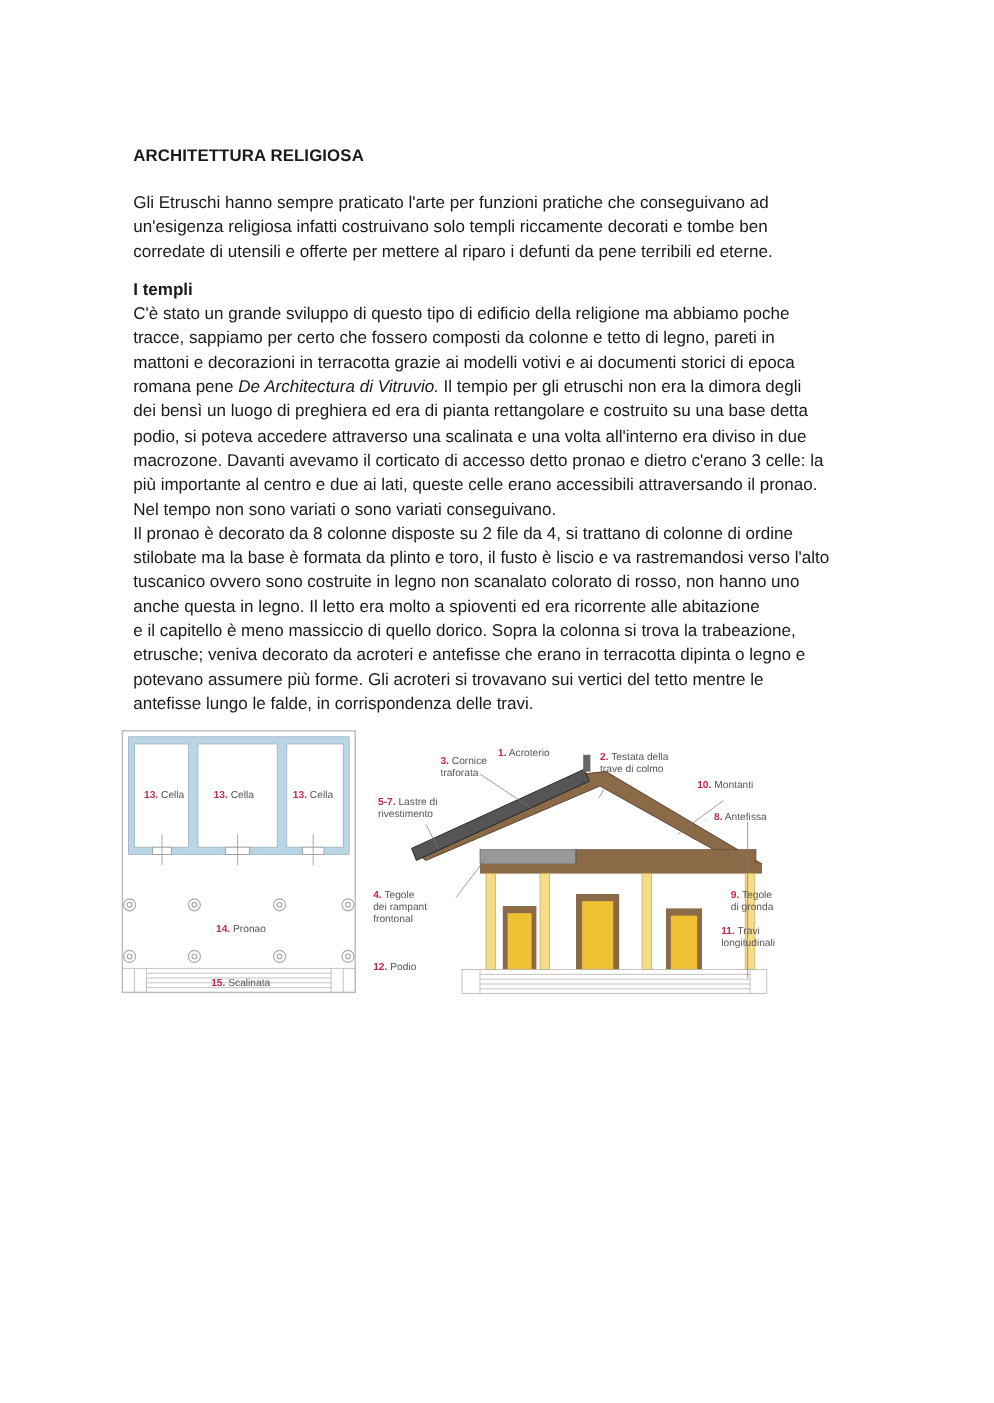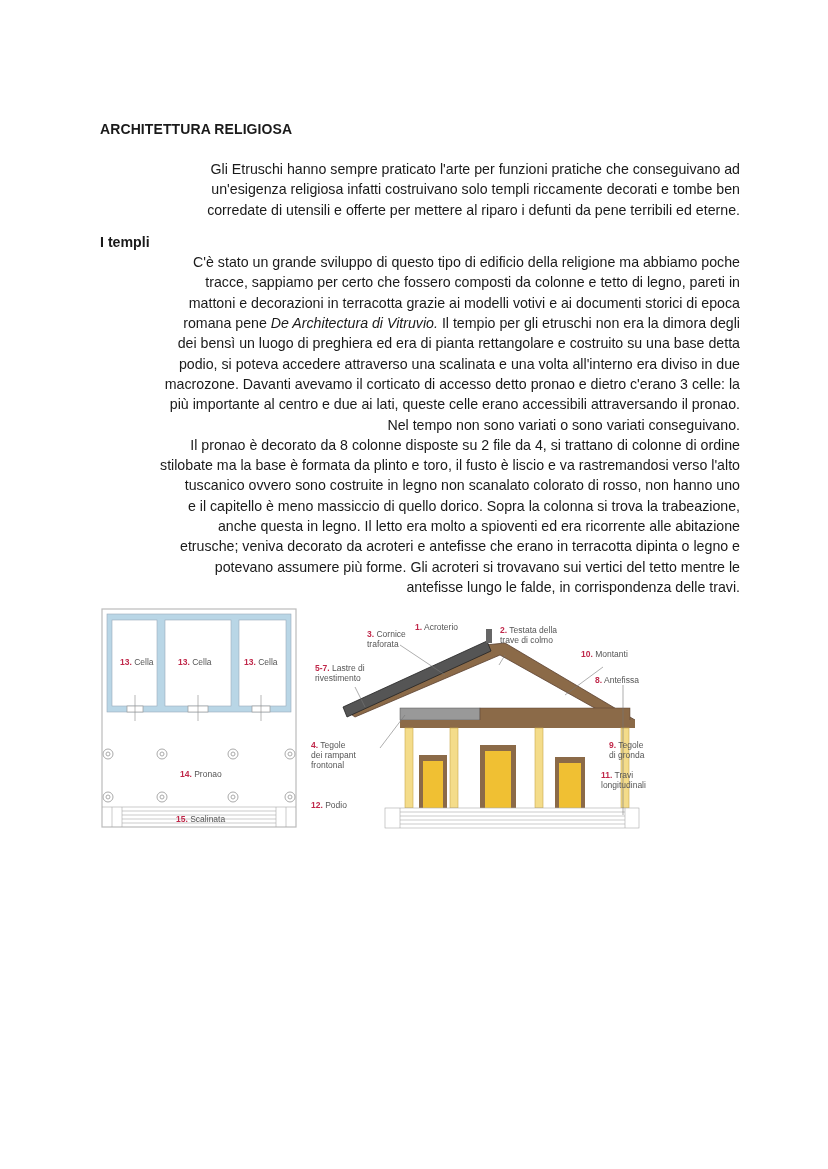--- a/index.html
+++ b/index.html
@@ -1,20 +1,20 @@
 <!DOCTYPE html>
 <html><head>
 <meta charset="utf-8">
 <style>
   html, body { margin: 0; padding: 0; background: #ffffff; }
   body { width: 828px; height: 1169px; position: relative; overflow: hidden;
          font-family: "Liberation Sans", sans-serif; color: #1a1a1a; }
-  .page { position: absolute; left: 100px; top: 121px; width: 640px; }
+  .page { position: absolute; left: 111px; top: 121px; width: 640px; }
   .title { font-weight: bold; font-size: 14px; margin: 0 0 22px 0; letter-spacing: 0.1px; }
-  .para { font-size: 14.2px; line-height: 20.3px; margin: 0; text-align: right; }
+  .para { font-size: 14.2px; line-height: 20.3px; margin: 0; }
   .subhead { font-weight: bold; font-size: 14.2px; line-height: 20.3px; margin: 12px 0 0 0; }
   .para p { margin: 0; }
   .figs { position: absolute; left: 100px; top: 607px; width: 580px; height: 225px; }
   .plan { position: absolute; left: 0; top: 0; width: 198px; height: 225px; }
   .elev { position: absolute; left: 205px; top: 8px; width: 375px; height: 215px; }
   .lbl { font-family: "Liberation Sans", sans-serif; font-size: 8.5px; fill: #555; }
   .num { fill: #c0284a; font-weight: bold; }
 </style>
 </head>
 <body>
@@ -33,22 +33,22 @@
       <p>mattoni e decorazioni in terracotta grazie ai modelli votivi e ai documenti storici di epoca</p>
       <p><span>romana pene </span><em>De Architectura di Vitruvio.</em><span> Il tempio per gli etruschi non era la dimora degli</span></p>
       <p>dei bensì un luogo di preghiera ed era di pianta rettangolare e costruito su una base detta</p>
       <p>podio, si poteva accedere attraverso una scalinata e una volta all'interno era diviso in due</p>
       <p>macrozone. Davanti avevamo il corticato di accesso detto pronao e dietro c'erano 3 celle: la</p>
       <p>più importante al centro e due ai lati, queste celle erano accessibili attraversando il pronao.</p>
       <p>Nel tempo non sono variati o sono variati conseguivano.</p>
       <p>Il pronao è decorato da 8 colonne disposte su 2 file da 4, si trattano di colonne di ordine</p>
       <p>stilobate ma la base è formata da plinto e toro, il fusto è liscio e va rastremandosi verso l'alto</p>
       <p>tuscanico ovvero sono costruite in legno non scanalato colorato di rosso, non hanno uno</p>
+      <p>anche questa in legno. Il letto era molto a spioventi ed era ricorrente alle abitazione</p>
       <p>e il capitello è meno massiccio di quello dorico. Sopra la colonna si trova la trabeazione,</p>
-      <p>anche questa in legno. Il letto era molto a spioventi ed era ricorrente alle abitazione</p>
       <p>etrusche; veniva decorato da acroteri e antefisse che erano in terracotta dipinta o legno e</p>
       <p>potevano assumere più forme. Gli acroteri si trovavano sui vertici del tetto mentre le</p>
       <p>antefisse lungo le falde, in corrispondenza delle travi.</p>
     </div>
 </div>
 
 <div class="figs">
 
   <svg class="plan" viewBox="0 0 198 225">
     <rect x="2" y="2" width="194" height="218" fill="#fff" stroke="#bbb" stroke-width="1.2"></rect>

